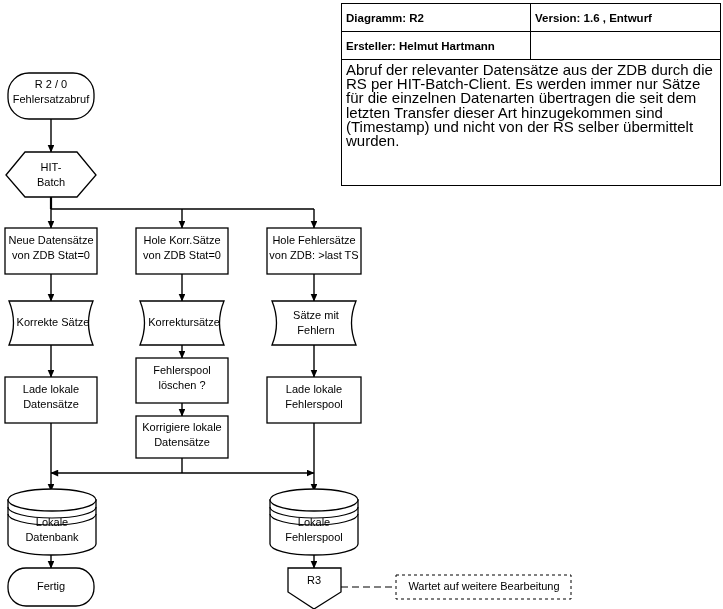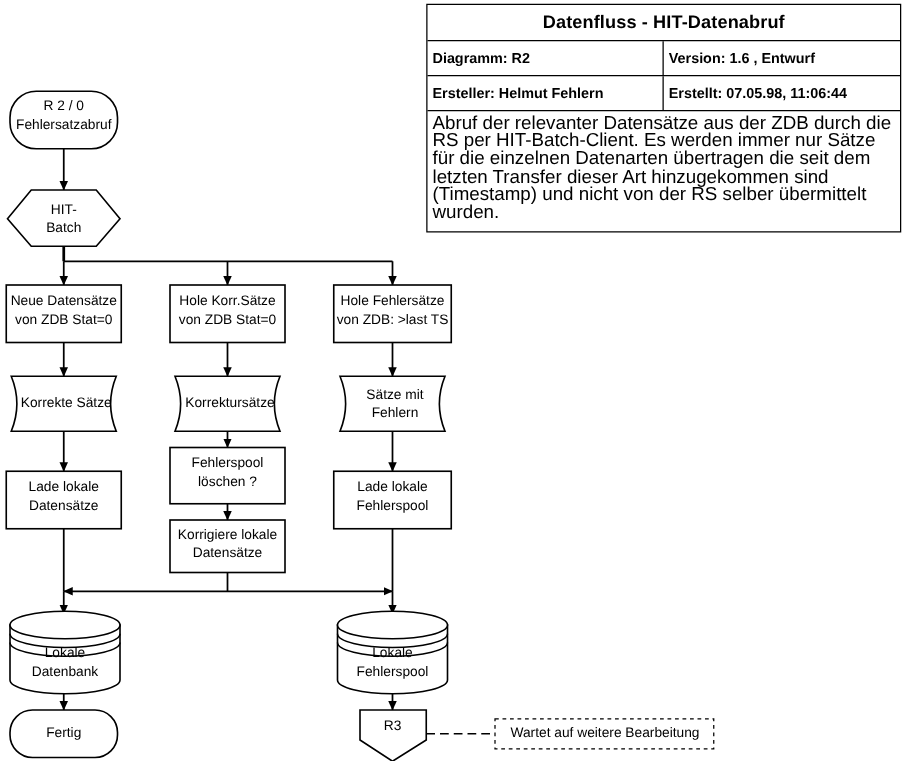--- a/index.html
+++ b/index.html
@@ -116,28 +116,26 @@
     font-size: 15px;
     line-height: 14.2px;
   }
 </style>
 </head>
 <body>
 
 <div id="diagram-root">
 
   <div id="title-block">
-    <div class="tb-title">Datenfluss - HIT-Datenabruf</div>
     <div class="tb-row">
       <div class="tb-cell-l">Diagramm: R2</div>
       <div class="tb-cell-r">Version: 1.6 , Entwurf</div>
     </div>
     <div class="tb-row">
-      <div class="tb-cell-l">Ersteller: Helmut Fehlern</div>
-      <div class="tb-cell-r">Erstellt:  07.05.98, 11:06:44</div>
+      <div class="tb-cell-l">Ersteller: Helmut Hartmann</div>
     </div>
     <div class="tb-desc">Abruf der relevanter Datensätze aus der ZDB durch die RS per HIT-Batch-Client. Es werden immer nur Sätze für die einzelnen Datenarten übertragen die seit dem letzten Transfer dieser Art hinzugekommen sind (Timestamp) und nicht von der RS selber übermittelt wurden.</div>
   </div>
 
   <svg class="flow" viewBox="0 0 723 609">
 
     <defs>
       <marker id="ah" markerWidth="10" markerHeight="10" refX="7.2" refY="3.4" orient="auto" markerUnits="userSpaceOnUse">
         <path d="M0,0 L7.6,3.4 L0,6.8 z" class="arrowhead"></path>
       </marker>

